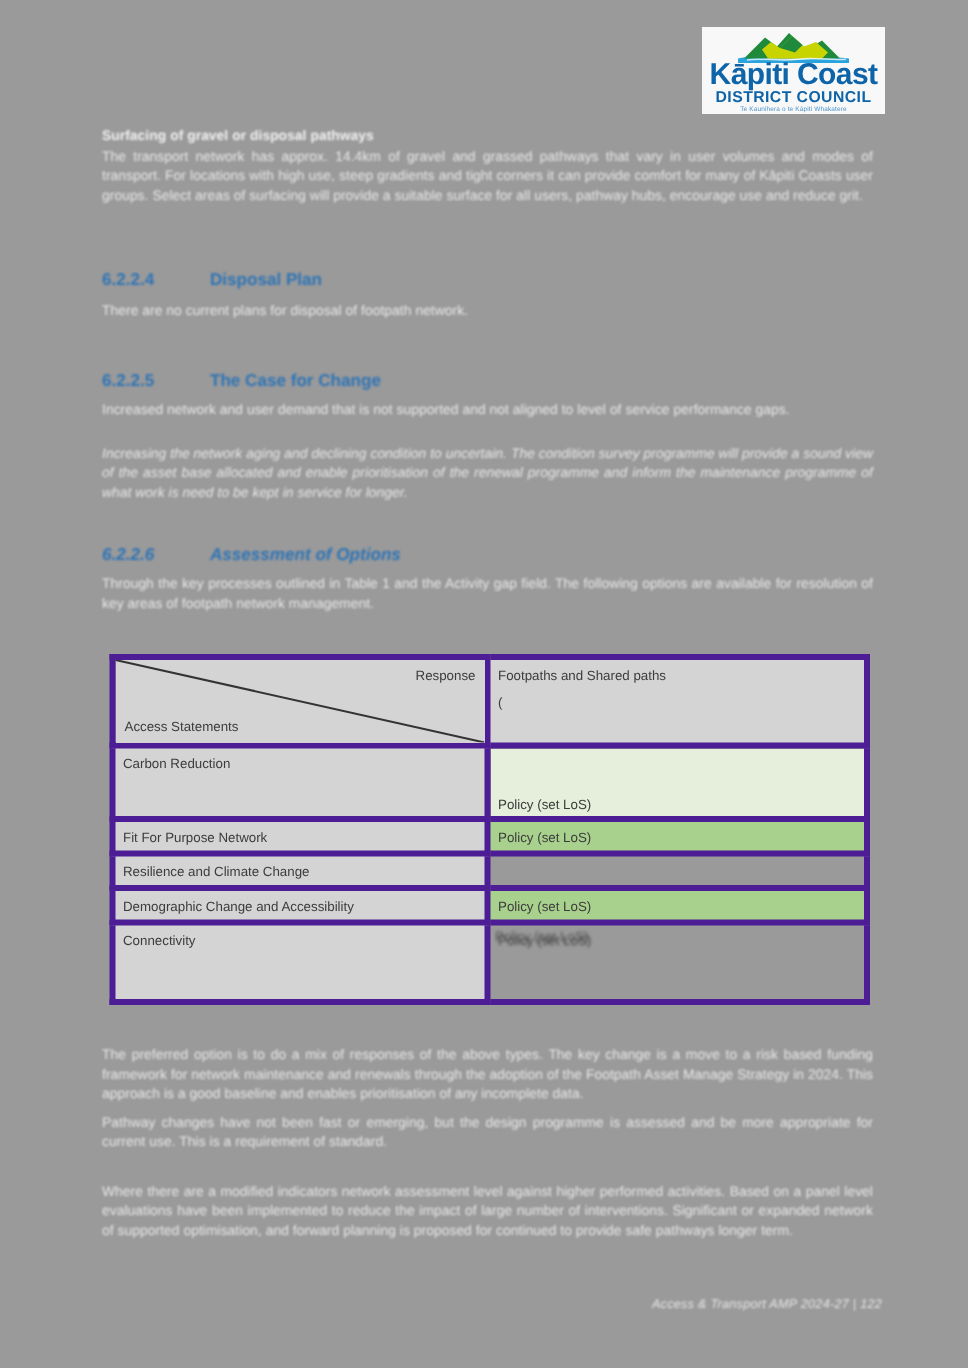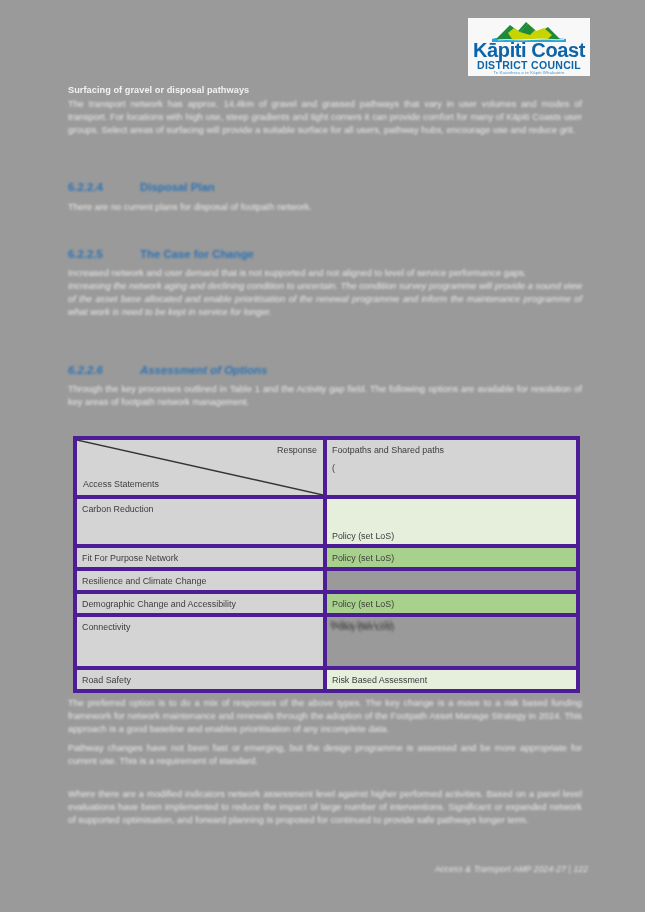--- a/index.html
+++ b/index.html
@@ -210,21 +210,21 @@
 
   <div class="heading" style="left:68px; top:180px;">
     <span class="num">6.2.2.4</span><span>Disposal Plan</span>
   </div>
   <div class="btext" style="left:68px; top:201px; width:514px;">There are no current plans for disposal of footpath network.</div>
 
   <div class="heading" style="left:68px; top:247px;">
     <span class="num">6.2.2.5</span><span>The Case for Change</span>
   </div>
   <div class="btext" style="left:68px; top:267px; width:514px;">Increased network and user demand that is not supported and not aligned to level of service performance gaps.</div>
-  <div class="btext" style="left:68px; top:280px; width:514px;font-style:italic;">Increasing the network aging and declining condition to uncertain. The condition survey programme will provide a sound view of the asset base allocated and enable prioritisation of the renewal programme and inform the maintenance programme of what work is need to be kept in service for longer.</div>
+  <div class="btext" style="left:68px; top:296px; width:514px;font-style:italic;">Increasing the network aging and declining condition to uncertain. The condition survey programme will provide a sound view of the asset base allocated and enable prioritisation of the renewal programme and inform the maintenance programme of what work is need to be kept in service for longer.</div>
 
   <div class="heading ital" style="left:68px; top:363px;">
     <span class="num">6.2.2.6</span><span>Assessment of Options</span>
   </div>
   <div class="btext" style="left:68px; top:383px; width:514px;">Through the key processes outlined in Table 1 and the Activity gap field. The following options are available for resolution of key areas of footpath network management.</div>
 
   <table class="tbl">
     <colgroup>
         <col style="width:250px">
         <col style="width:253px">
@@ -268,24 +268,20 @@
       </tr>
 
       <tr>
         <td style="height:42px;">Connectivity</td>
         <td class="none blurcell" style="height:42px;">
           <span>Policy (set LoS)</span>
           <span class="dup">Policy (set LoS)</span>
         </td>
       </tr>
 
-      <tr>
-        <td>Road Safety</td>
-        <td class="lt">Risk Based Assessment</td>
-      </tr>
     </tbody>
   </table>
 
   <div class="btext" style="left:68px; top:697px; width:514px;">The preferred option is to do a mix of responses of the above types. The key change is a move to a risk based funding framework for network maintenance and renewals through the adoption of the Footpath Asset Manage Strategy in 2024. This approach is a good baseline and enables prioritisation of any incomplete data.</div>
   <div class="btext" style="left:68px; top:742px; width:514px;">Pathway changes have not been fast or emerging, but the design programme is assessed and be more appropriate for current use. This is a requirement of standard.</div>
   <div class="btext" style="left:68px; top:788px; width:514px;">Where there are a modified indicators network assessment level against higher performed activities. Based on a panel level evaluations have been implemented to reduce the impact of large number of interventions. Significant or expanded network of supported optimisation, and forward planning is proposed for continued to provide safe pathways longer term.</div>
 
   <div class="footer">Access &amp; Transport AMP 2024-27  |  122</div>
 
 </div>

